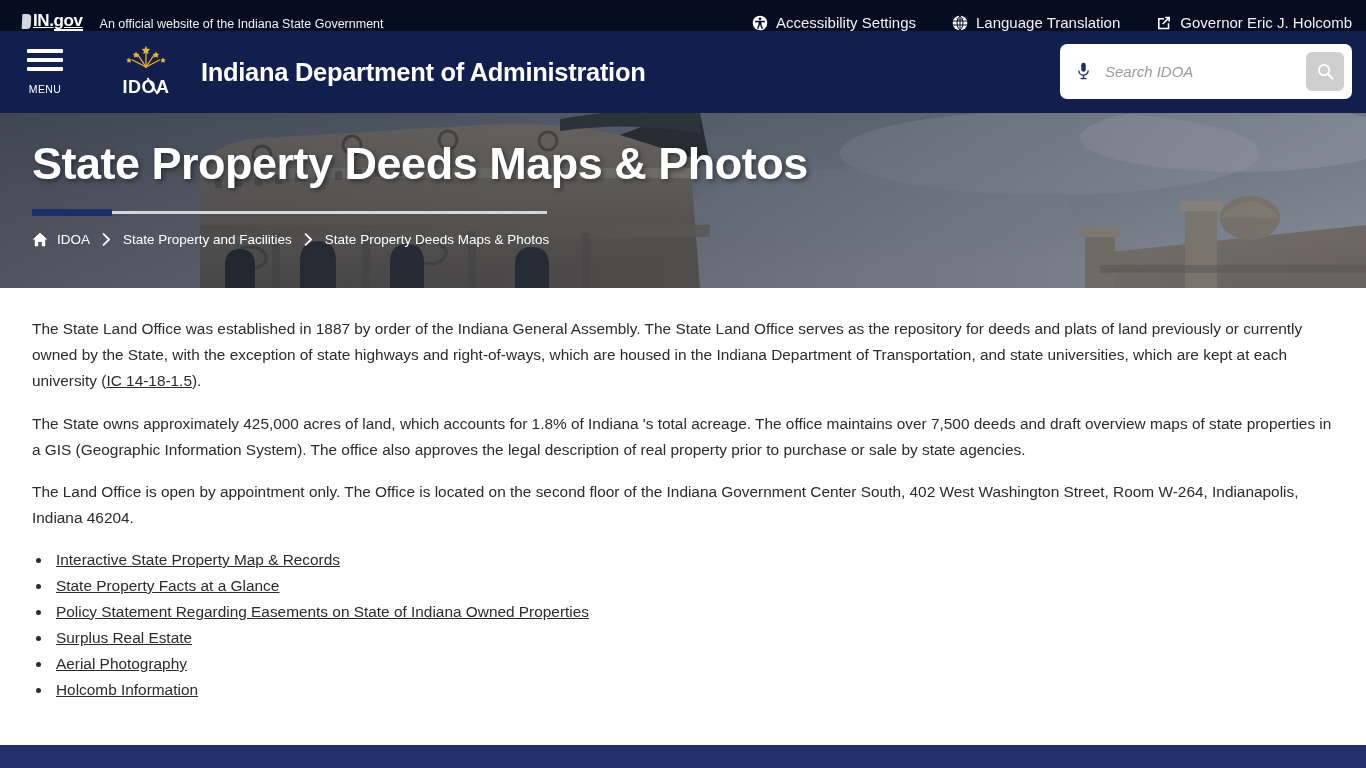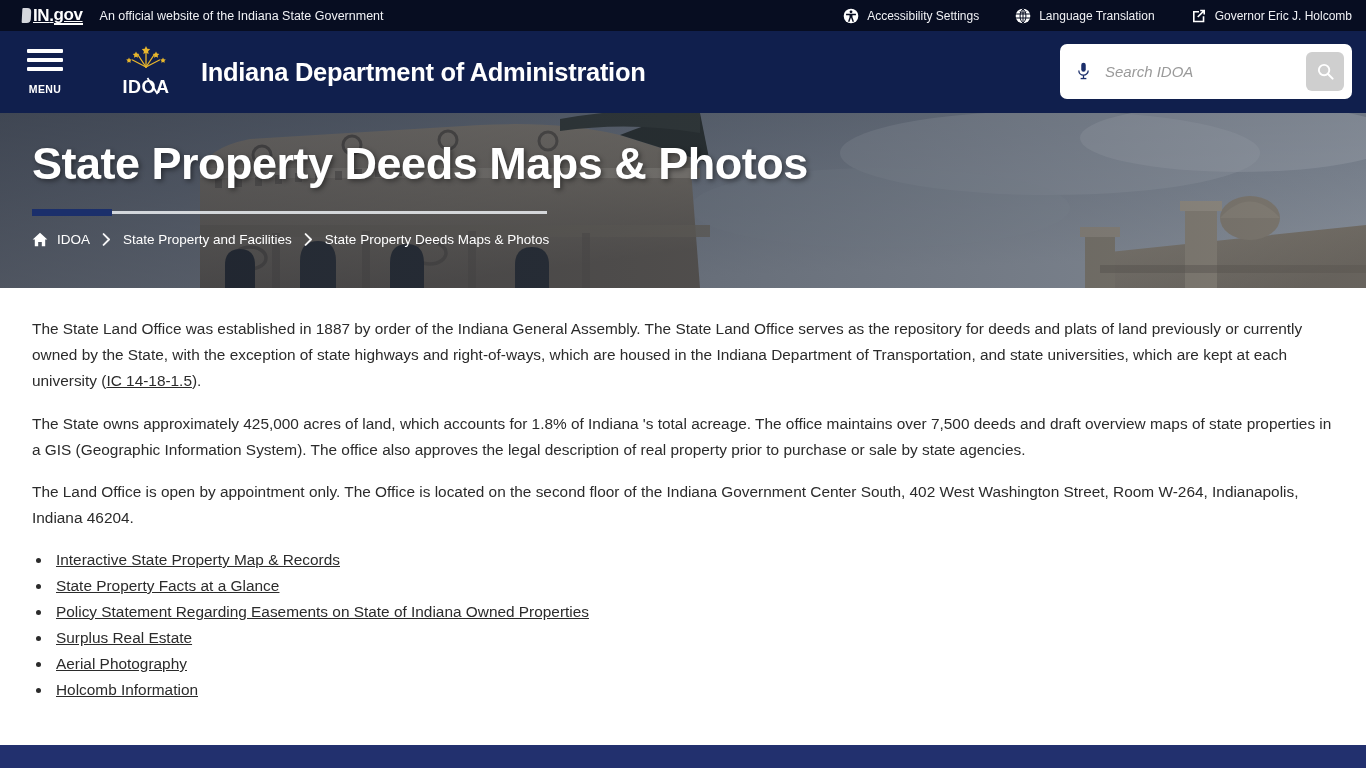--- a/index.html
+++ b/index.html
@@ -10,21 +10,21 @@
     overflow: hidden;
     background: #ffffff;
     font-family: "Liberation Sans", sans-serif;
   }
 
   
   .topbar {
     height: 31px;
     background: #070d21;
     display: flex;
-    align-items: center;
+    align-items: flex-end;
     padding: 0 14px 0 22px;
     color: #e8eaf0;
   }
   .gov-logo {
     display: flex;
     align-items: center;
     font-weight: bold;
     font-size: 17px;
     letter-spacing: -0.4px;
     color: #ffffff;
@@ -53,21 +53,21 @@
   .topbar-right {
     margin-left: auto;
     display: flex;
     align-items: center;
     gap: 36px;
   }
   .topbar-link {
     display: flex;
     align-items: center;
     gap: 8px;
-    font-size: 12px;
+    font-size: 15px;
     color: #f0f1f5;
     text-decoration: none;
     cursor: pointer;
   }
   .tb-icon { width: 16px; height: 16px; display: block; flex: 0 0 16px; }
 
   
   .header {
     height: 82px;
     background: #101f4d;
@@ -86,21 +86,21 @@
   }
   .menu-bars { width: 36px; }
   .menu-bar {
     height: 4px;
     background: #ffffff;
     border-radius: 1px;
     margin-bottom: 5px;
   }
   .menu-label {
     font-size: 10.5px;
-    font-weight: bold;
+    font-weight: normal;
     color: #ffffff;
     letter-spacing: 0.4px;
     margin-top: 10px;
   }
   .brand {
     display: flex;
     align-items: center;
     margin-left: 48px;
     text-decoration: none;
     cursor: pointer;

